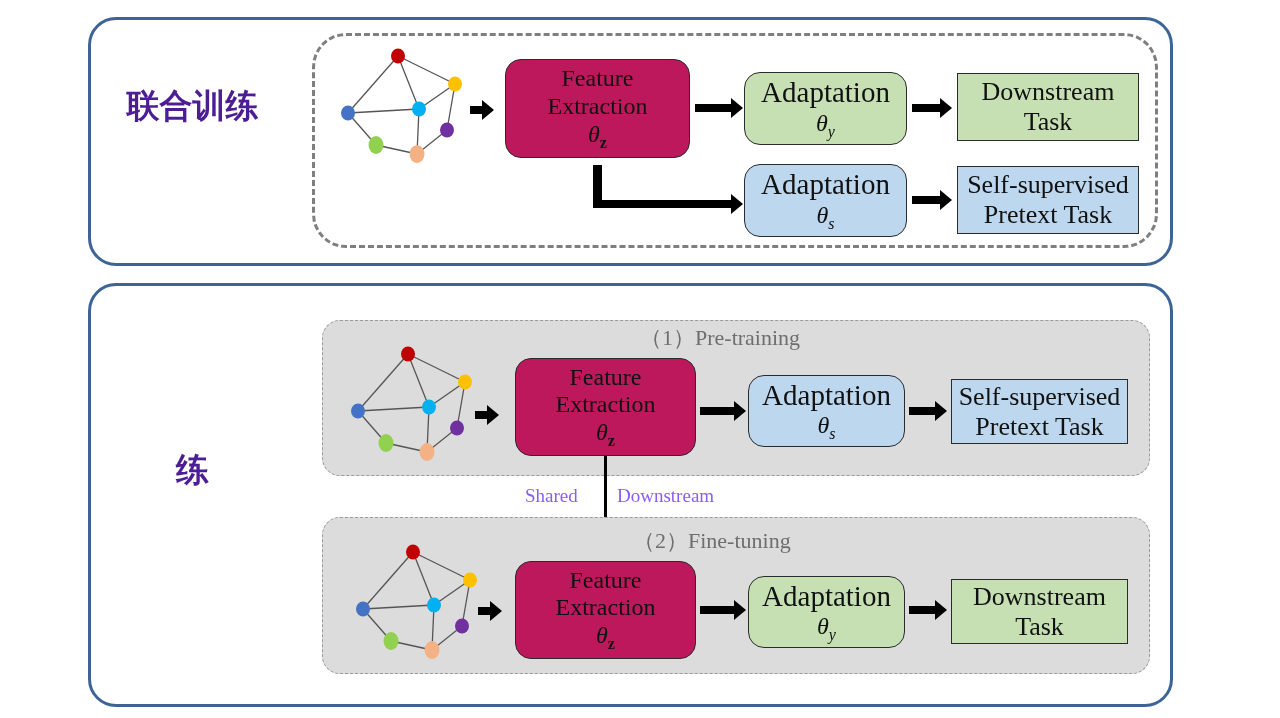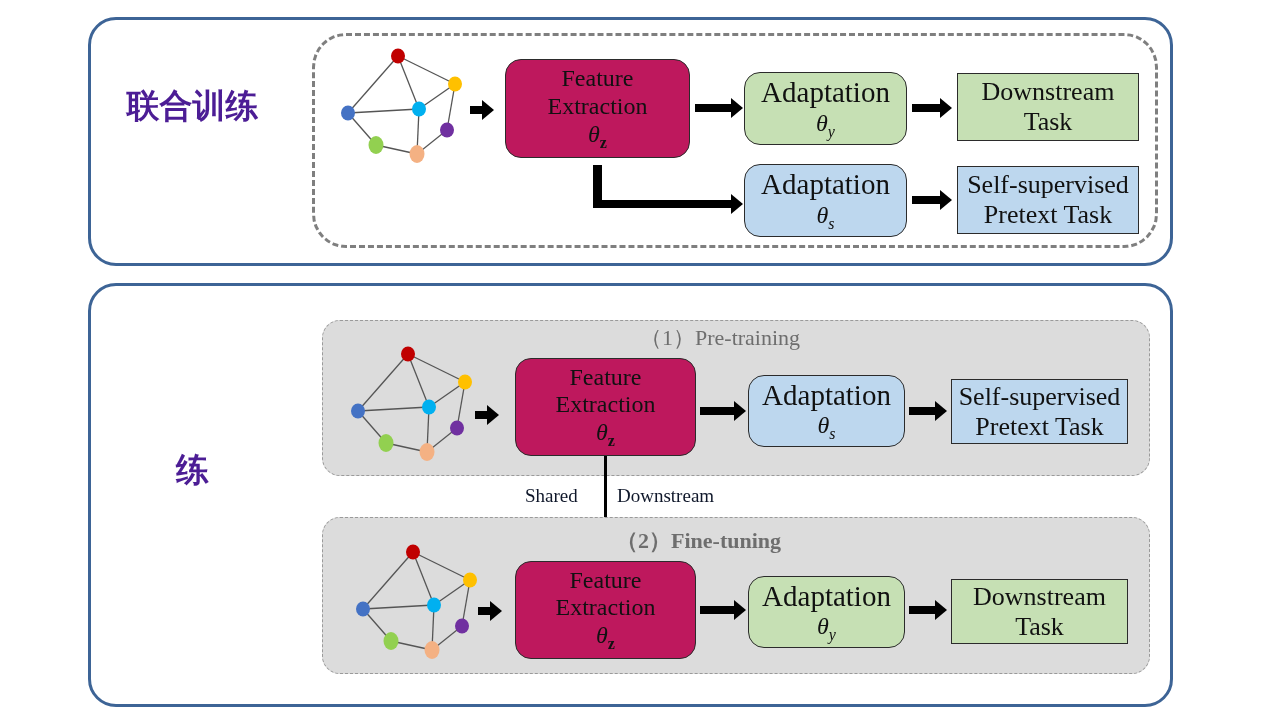--- a/index.html
+++ b/index.html
@@ -16,21 +16,21 @@
   .green{background:#c6e0b4;}
   .blue{background:#bdd7ee;}
   .fe-text{font-size:24px;}
   .ad-text{font-size:29px;}
   .task-text{font-size:26px;}
   .theta{font-style:italic;font-size:24px;}
   .theta sub{font-size:16px;}
   .theta sub.up{font-style:normal;font-weight:bold;}
   .arrow{position:absolute;height:8px;background:#000;}
   .arrow::after{content:"";position:absolute;right:-10px;top:-6px;border-left:12px solid #000;border-top:10px solid transparent;border-bottom:10px solid transparent;}
-  .shared-text{font-size:19px;color:#0f172a;white-space:nowrap;font-family:"Liberation Serif",serif;}
+  .shared-text{font-size:19px;color:#8b5cf6;white-space:nowrap;font-family:"Liberation Serif",serif;}
   svg.graph{position:absolute;overflow:visible;}
 </style>
 </head>
 <body>
 
 <div class="abs panel" style="left:88px;top:17px;width:1085px;height:249px;"></div>
 <div class="abs cn-label" style="left:100px;top:84px;width:185px;">联合训练</div>
 <div class="abs dash-box" style="left:312px;top:33px;width:846px;height:215px;"></div>
 
 <svg class="graph" style="left:340px;top:50px;" width="130" height="115">
@@ -128,21 +128,21 @@
 <div class="abs node blue" style="left:951px;top:379px;width:177px;height:65px;">
   <span class="task-text">Self-supervised</span>
   <span class="task-text">Pretext Task</span>
 </div>
 
 <div class="abs" style="left:604px;top:456px;width:3px;height:106px;background:#000;"></div>
 <div class="abs shared-text" style="left:525px;top:485px;">Shared</div>
 <div class="abs shared-text" style="left:617px;top:485px;">Downstream</div>
 
 <div class="abs gray-box" style="left:322px;top:517px;width:828px;height:157px;"></div>
-<div class="abs stage-title" style="left:616px;top:526px;font-weight:bold;">（2）Fine-tuning</div>
+<div class="abs stage-title" style="left:633px;top:526px;">（2）Fine-tuning</div>
 
 <svg class="graph" style="left:355px;top:546px;" width="130" height="115">
     <line x1="58" y1="6" x2="8" y2="63" stroke="#555" stroke-width="1.3"></line>
     <line x1="58" y1="6" x2="115" y2="34" stroke="#555" stroke-width="1.3"></line>
     <line x1="58" y1="6" x2="79" y2="59" stroke="#555" stroke-width="1.3"></line>
     <line x1="8" y1="63" x2="79" y2="59" stroke="#555" stroke-width="1.3"></line>
     <line x1="79" y1="59" x2="115" y2="34" stroke="#555" stroke-width="1.3"></line>
     <line x1="115" y1="34" x2="107" y2="80" stroke="#555" stroke-width="1.3"></line>
     <line x1="8" y1="63" x2="36" y2="95" stroke="#555" stroke-width="1.3"></line>
     <line x1="36" y1="95" x2="77" y2="104" stroke="#555" stroke-width="1.3"></line>

